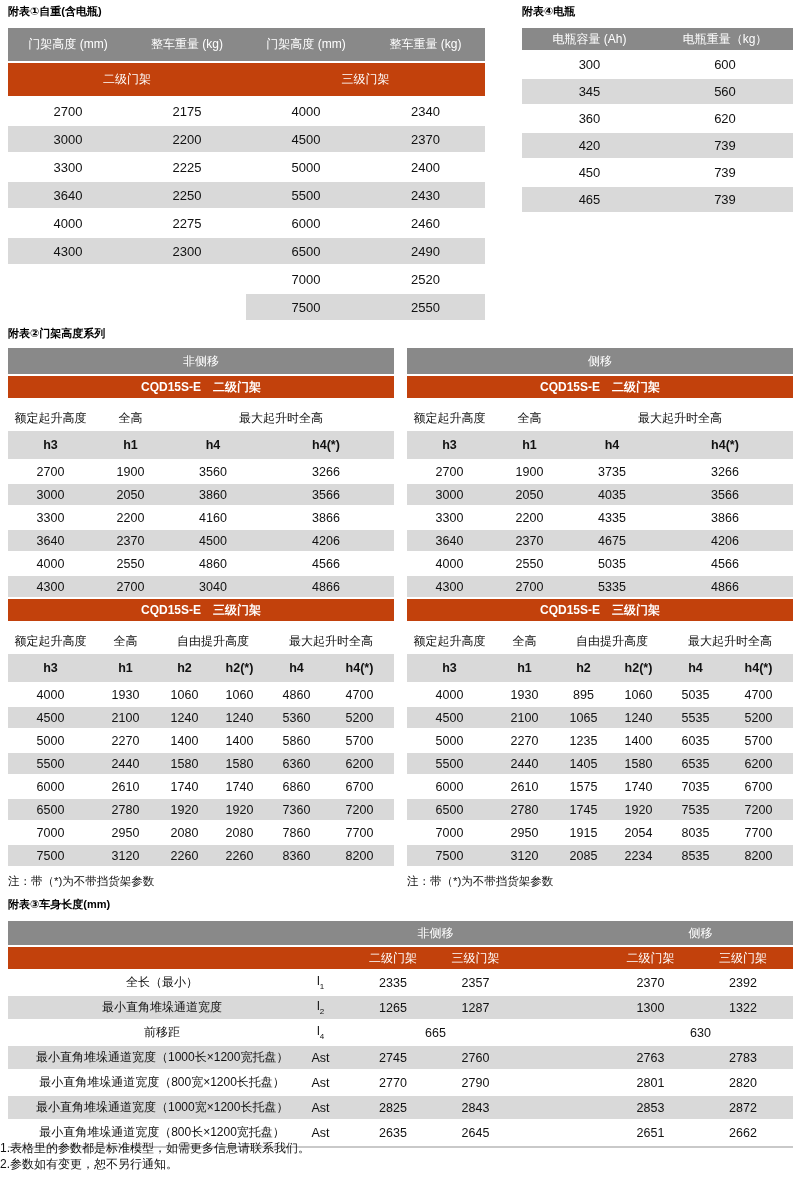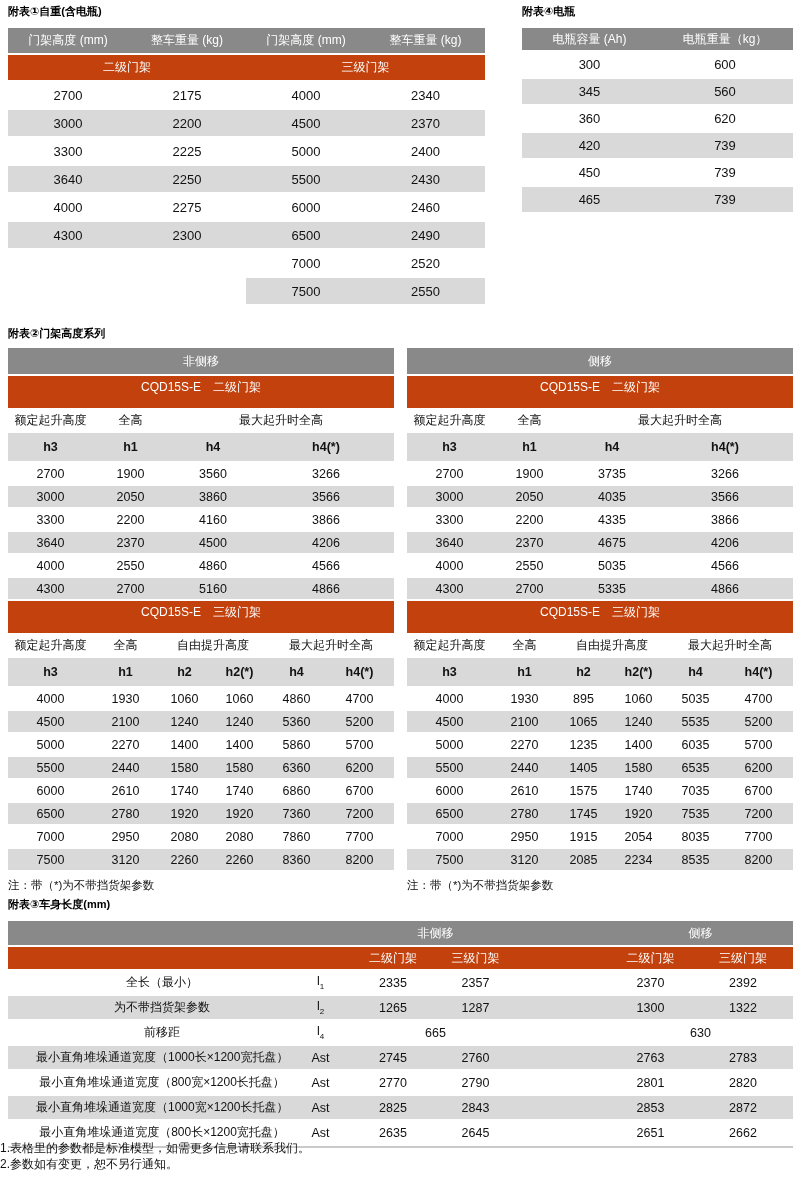--- a/index.html
+++ b/index.html
@@ -9,30 +9,30 @@
     overflow:hidden;
   }
   .tbl-title{font-size:11px;font-weight:700;color:#000;margin:0 0 7px 0;}
   table{border-collapse:separate;border-spacing:0 2px;table-layout:fixed;}
   th,td{padding:0;font-weight:400;overflow:hidden;white-space:nowrap;}
   td,th{text-align:center;vertical-align:middle;}
   .dark{background:#898989;color:#fff;font-size:12px;}
   .medium{background:#c2410c;color:#fff;font-size:12px;}
   .bar{color:#fff;text-align:center;font-size:12px;}
   .bar.dark{height:26px;line-height:26px;margin-bottom:2px;}
-  .bar.medium{height:32px;line-height:22px;margin-bottom:0;}
+  .bar.medium{height:22px;line-height:22px;margin-bottom:8px;font-weight:bold;}
   tbody tr:nth-child(even) td{background:#d9d9d9;}
   tbody tr:nth-child(odd) td{background:#ffffff;}
   td.blank{background:#ffffff !important;}
   
   .sec1{position:absolute;left:8px;top:4px;width:785px;display:flex;justify-content:space-between;}
   .t1-block{width:477px;}
   .t4-block{width:271px;}
   .t1{width:477px;}
-  .t1 th{height:25px;}
+  .t1 th{height:33px;}
   .t1 td{height:26px;font-size:13px;}
   .t4{width:271px;}
   .t4 th{height:22px;}
   .t4 td{height:25px;font-size:13px;}
   
   .sec2{position:absolute;left:8px;top:326px;width:785px;}
   .panels{display:flex;justify-content:space-between;}
   .panel{width:386px;}
   .panel table{width:386px;}
   .panel th{font-size:12px;color:#111;margin-left:47px;}
@@ -228,21 +228,21 @@
               </tr>
               <tr>
                 <td>4000</td>
                 <td>2550</td>
                 <td>4860</td>
                 <td>4566</td>
               </tr>
               <tr>
                 <td>4300</td>
                 <td>2700</td>
-                <td>5160</td>
+                <td>3040</td>
                 <td>4866</td>
               </tr>
             </tbody>
         </table>
         <div class="bar medium">CQD15S-E　三级门架</div>
         <table>
           <colgroup>
               <col style="width:85px">
               <col style="width:65px">
               <col style="width:53px">
@@ -531,21 +531,21 @@
           <tr>
             <td class="name">全长（最小）</td>
             <td>l<sub>1</sub></td>
             <td>2335</td>
             <td>2357</td>
             <td></td>
             <td>2370</td>
             <td>2392</td>
           </tr>
           <tr>
-            <td class="name">为不带挡货架参数</td>
+            <td class="name">最小直角堆垛通道宽度</td>
             <td>l<sub>2</sub></td>
             <td>1265</td>
             <td>1287</td>
             <td></td>
             <td>1300</td>
             <td>1322</td>
           </tr>
           <tr>
             <td class="name">前移距</td>
             <td>l<sub>4</sub></td>

